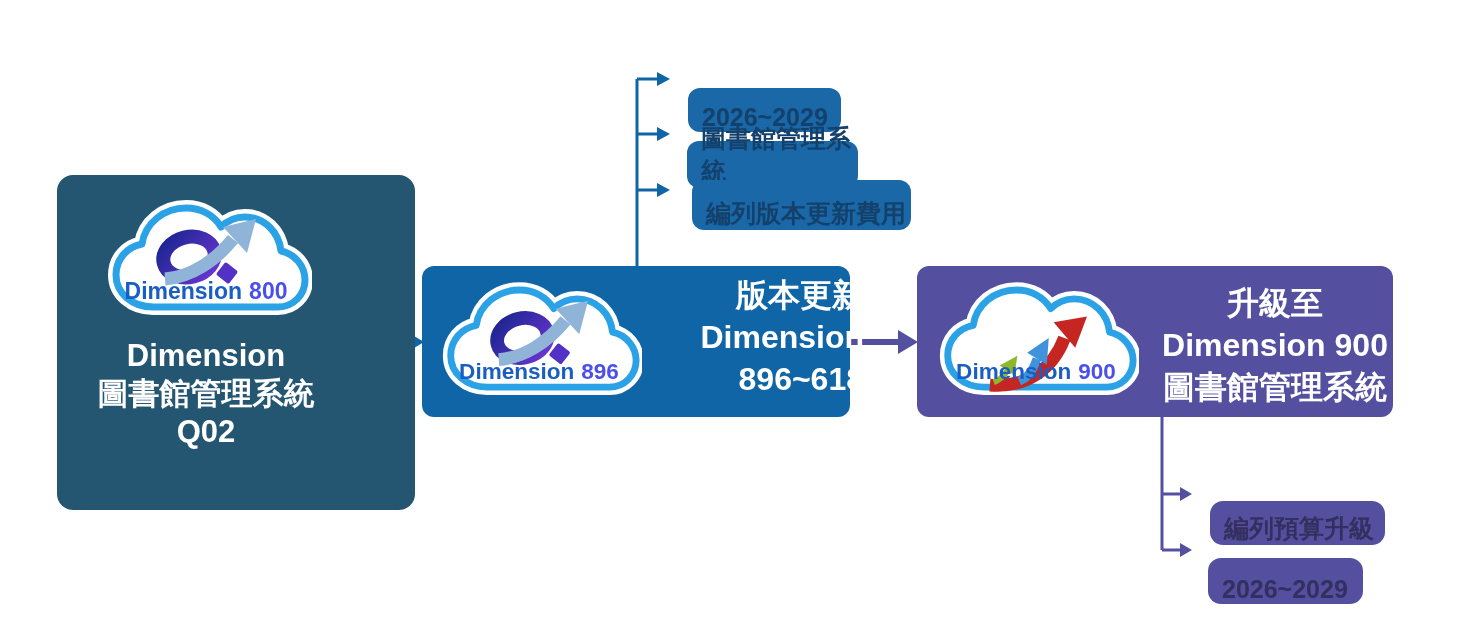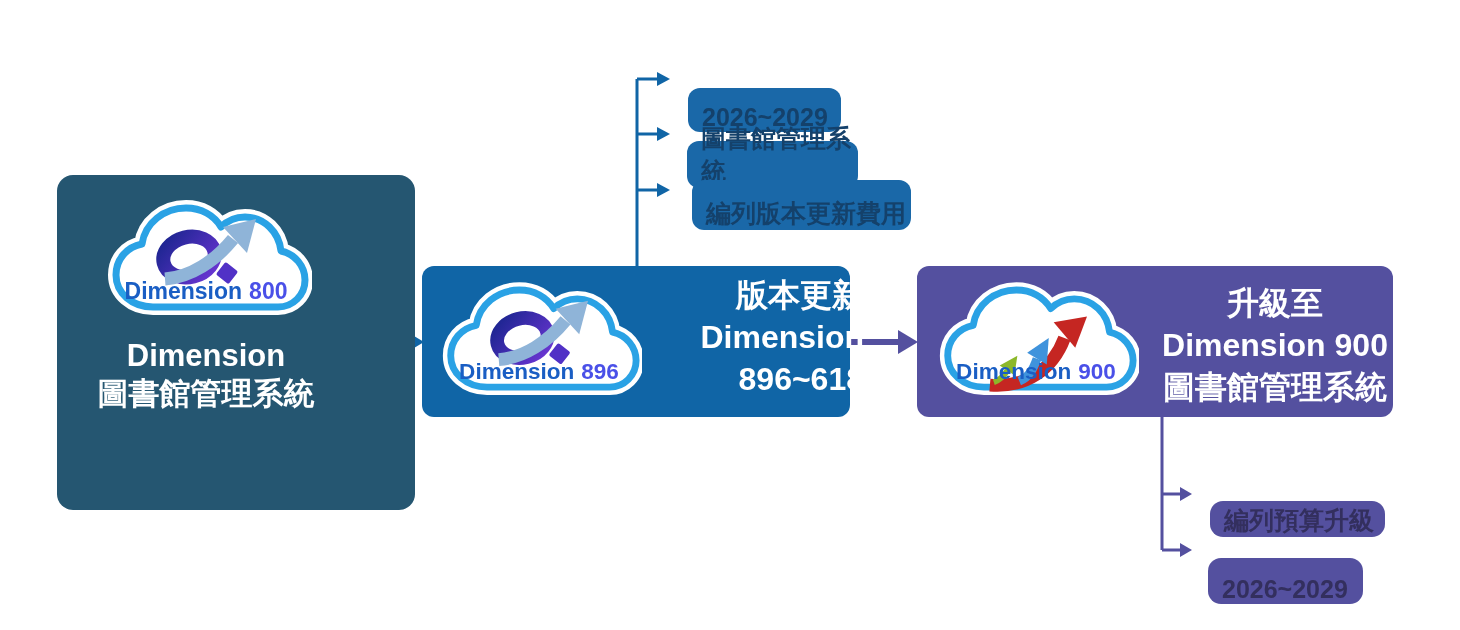--- a/index.html
+++ b/index.html
@@ -22,21 +22,21 @@
   .node3 .ntext{position:absolute;left:233px;top:16px;width:250px;text-align:center;font-size:32px;line-height:42px;}
   .chip{
     position:absolute;display:flex;align-items:flex-end;
     font-weight:bold;font-size:25px;box-sizing:border-box;padding-left:14px;margin-top:31px;
   }
   .chip.blue{background:#1A68A8;color:#14416B;border-radius:12px;}
   .chip.purple{background:#54509F;color:#332F5E;border-radius:13px;}
   .chip1{left:688px;top:57px;width:153px;height:44px;}
   .chip2{left:687px;top:110px;width:171px;height:47px;}
   .chip3{left:692px;top:149px;width:219px;height:50px;font-family:Liberation Serif, serif;}
-  .chip4{left:1210px;top:470px;width:175px;height:36px;}
+  .chip4{left:1210px;top:470px;width:175px;height:44px;}
   .chip5{left:1208px;top:527px;width:155px;height:46px;}
   .cloudtext{font-family:"Liberation Sans","DejaVu Sans",sans-serif;font-weight:bold;font-size:23px;}
 </style>
 </head>
 <body>
 
 <div class="canvas">
 
   <svg class="connectors" viewBox="0 0 1460 630">
     <g>
@@ -76,20 +76,21 @@
         <ellipse cx="88" cy="62" rx="26" ry="20" transform="rotate(-14 88 62)" fill="none" stroke="url(#lgA)" stroke-width="14"></ellipse>
         <rect x="118" y="70" width="16" height="16" rx="2" fill="#5131C6" transform="rotate(38 126 78)"></rect>
         <path d="M64,84 C90,82 114,66 132,44" fill="none" stroke="#8FB4D8" stroke-width="13"></path>
         <polygon points="122,32 155,24 146,58" fill="#8FB4D8"></polygon>
       </g>
       <text class="cloudtext" x="105" y="104" text-anchor="middle"><tspan fill="#1A5EC4">Dimension</tspan><tspan dx="7" fill="#4A50E8">800</tspan></text>
     </svg>
     <div class="ntext">
       <div>Dimension</div>
       <div>圖書館管理系統</div>
+      <div>Q02</div>
     </div>
   </div>
 
   <div class="node node2">
     <svg class="cloud cloud2" width="206" height="132" viewBox="0 0 210 130">
       <defs>
         <linearGradient id="lgB" x1="0%" y1="0%" x2="100%" y2="100%">
           <stop offset="0%" stop-color="#1C2590"></stop>
             <stop offset="100%" stop-color="#6A35D2"></stop>
         </linearGradient>

